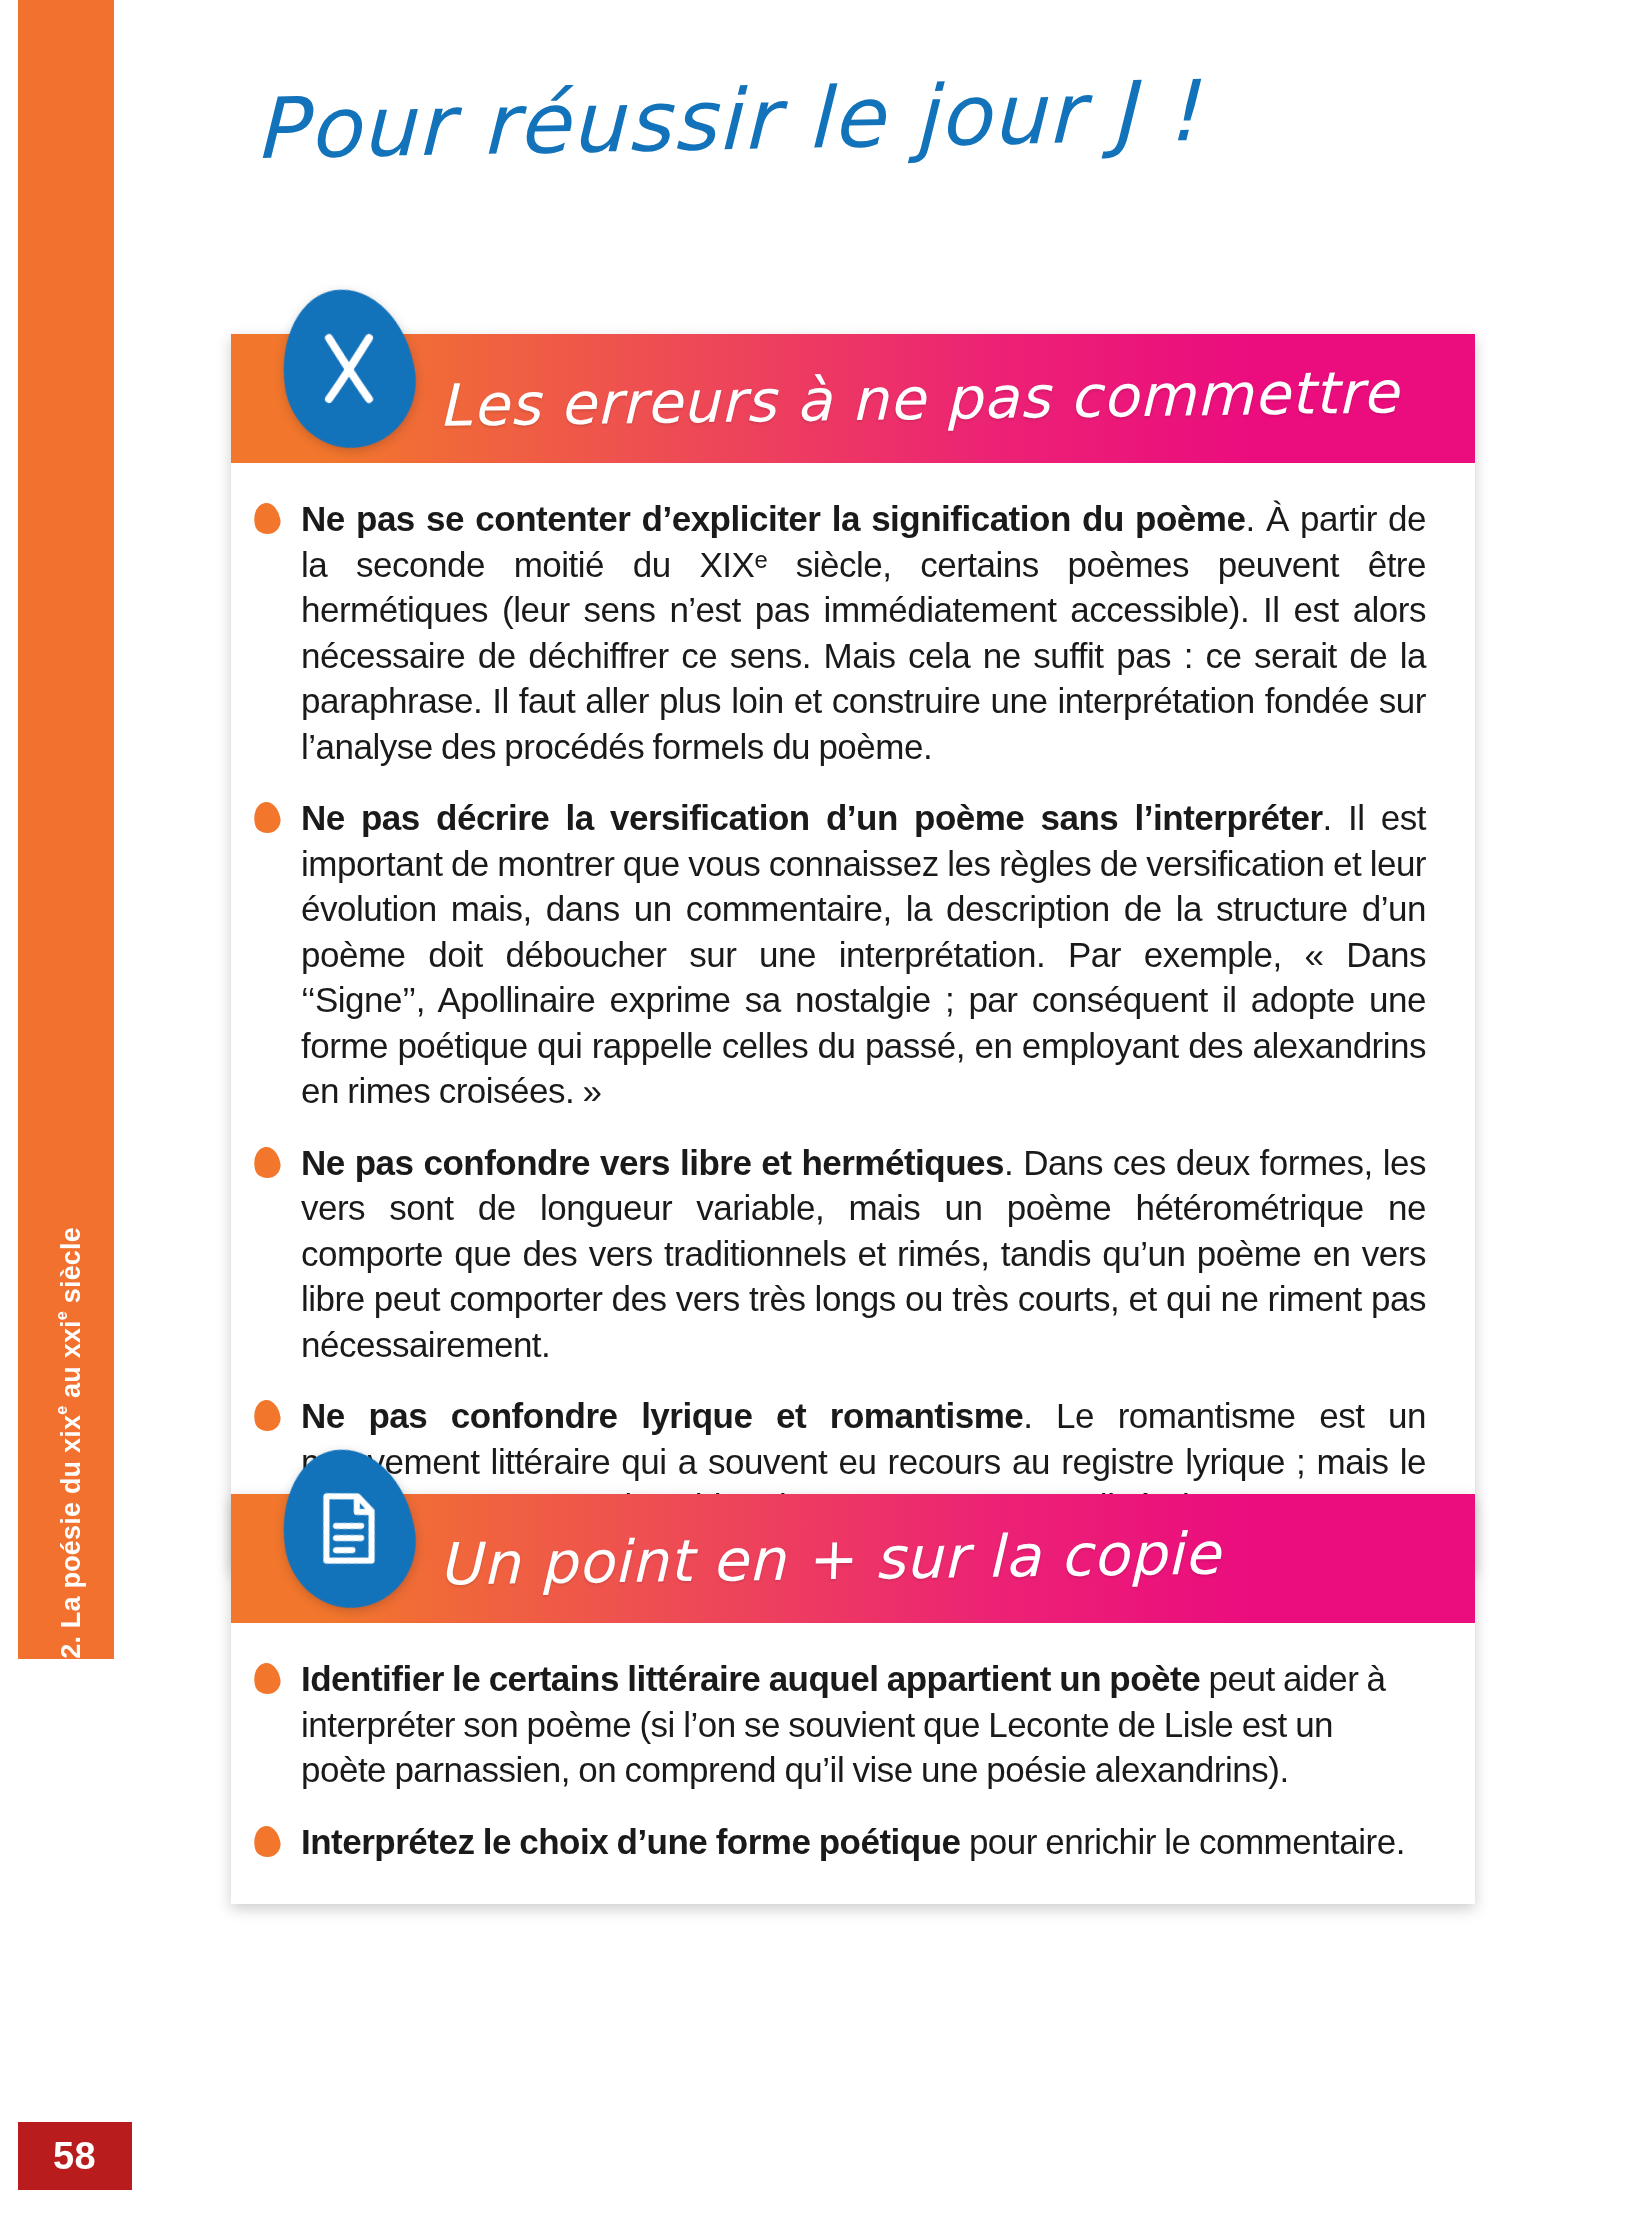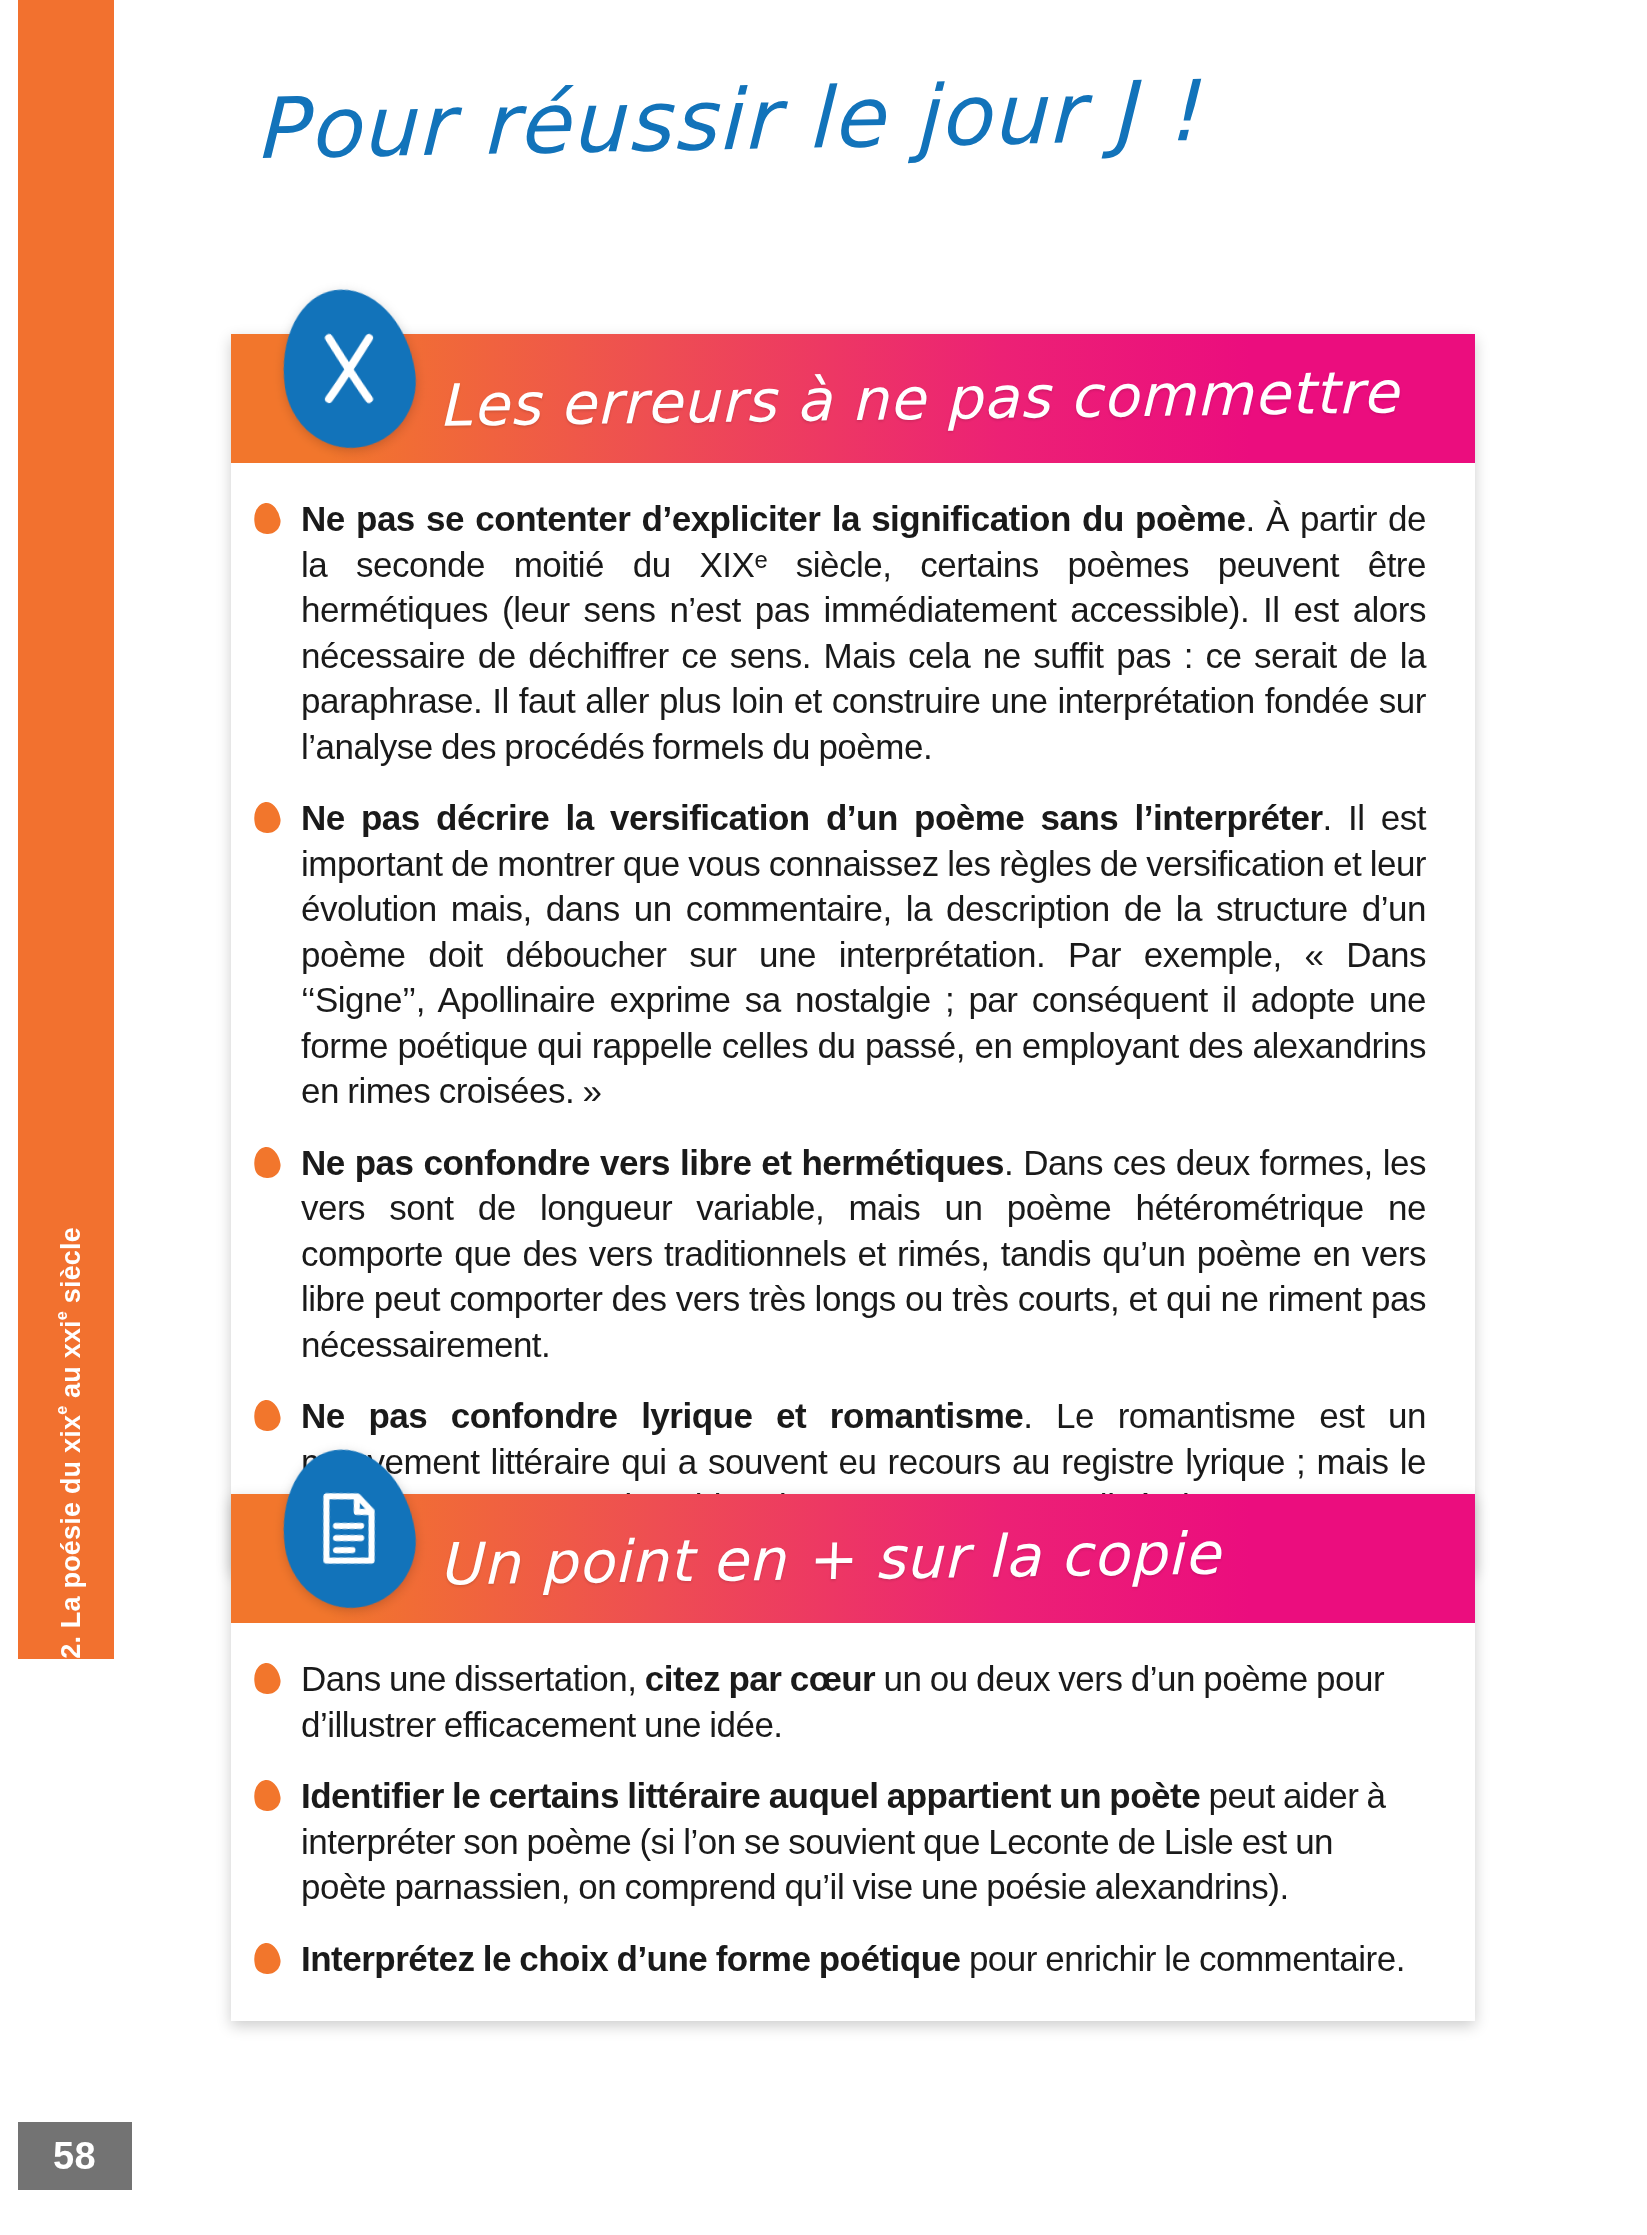--- a/index.html
+++ b/index.html
@@ -49,21 +49,21 @@
     font-size: 0.6em;
     vertical-align: super;
   }
 
   .page-num-box {
     position: absolute;
     left: 17.5px;
     top: 2122px;
     width: 114px;
     height: 68px;
-    background: #737373;
+    background: #b91c1c;
     display: flex;
     align-items: center;
     justify-content: center;
   }
   .page-num {
     color: #ffffff;
     font-family: "Liberation Sans", sans-serif;
     font-weight: bold;
     font-size: 38px;
     letter-spacing: 0.4px;
@@ -231,30 +231,26 @@
           <path d="M23 42 H52" stroke="#ffffff" stroke-width="7" stroke-linecap="round"></path>
           <path d="M23 56 H52" stroke="#ffffff" stroke-width="7" stroke-linecap="round"></path>
           <path d="M23 70 H42" stroke="#ffffff" stroke-width="7" stroke-linecap="round"></path>
         </svg>
       </div>
     </div>
     <div class="banner-title">Un point en + sur la copie</div>
   </div>
 
   <div class="card-body">
+
+
     <p class="bullet-p left">
       <span class="drop"></span>
-      <span>Dans une dissertation, </span><b>citez par cœur</b><span> un ou deux vers d’un poème pour d’illustrer efficacement une idée.</span>
-    </p>
-
+      <span></span><b>Identifier le certains littéraire auquel appartient un poète</b><span> peut aider à interpréter son poème (si l’on se souvient que Leconte de Lisle est un poète parnassien, on comprend qu’il vise une poésie alexandrins).</span>
+    </p>
 
     <p class="bullet-p left">
       <span class="drop"></span>
-      <span></span><b>Identifier le certains littéraire auquel appartient un poète</b><span> peut aider à interpréter son poème (si l’on se souvient que Leconte de Lisle est un poète parnassien, on comprend qu’il vise une poésie alexandrins).</span>
-    </p>
-
-    <p class="bullet-p left">
-      <span class="drop"></span>
       <span></span><b>Interprétez le choix d’une forme poétique</b><span> pour enrichir le commentaire.</span>
     </p>
   </div>
 </div>
 
 
 </body></html>

